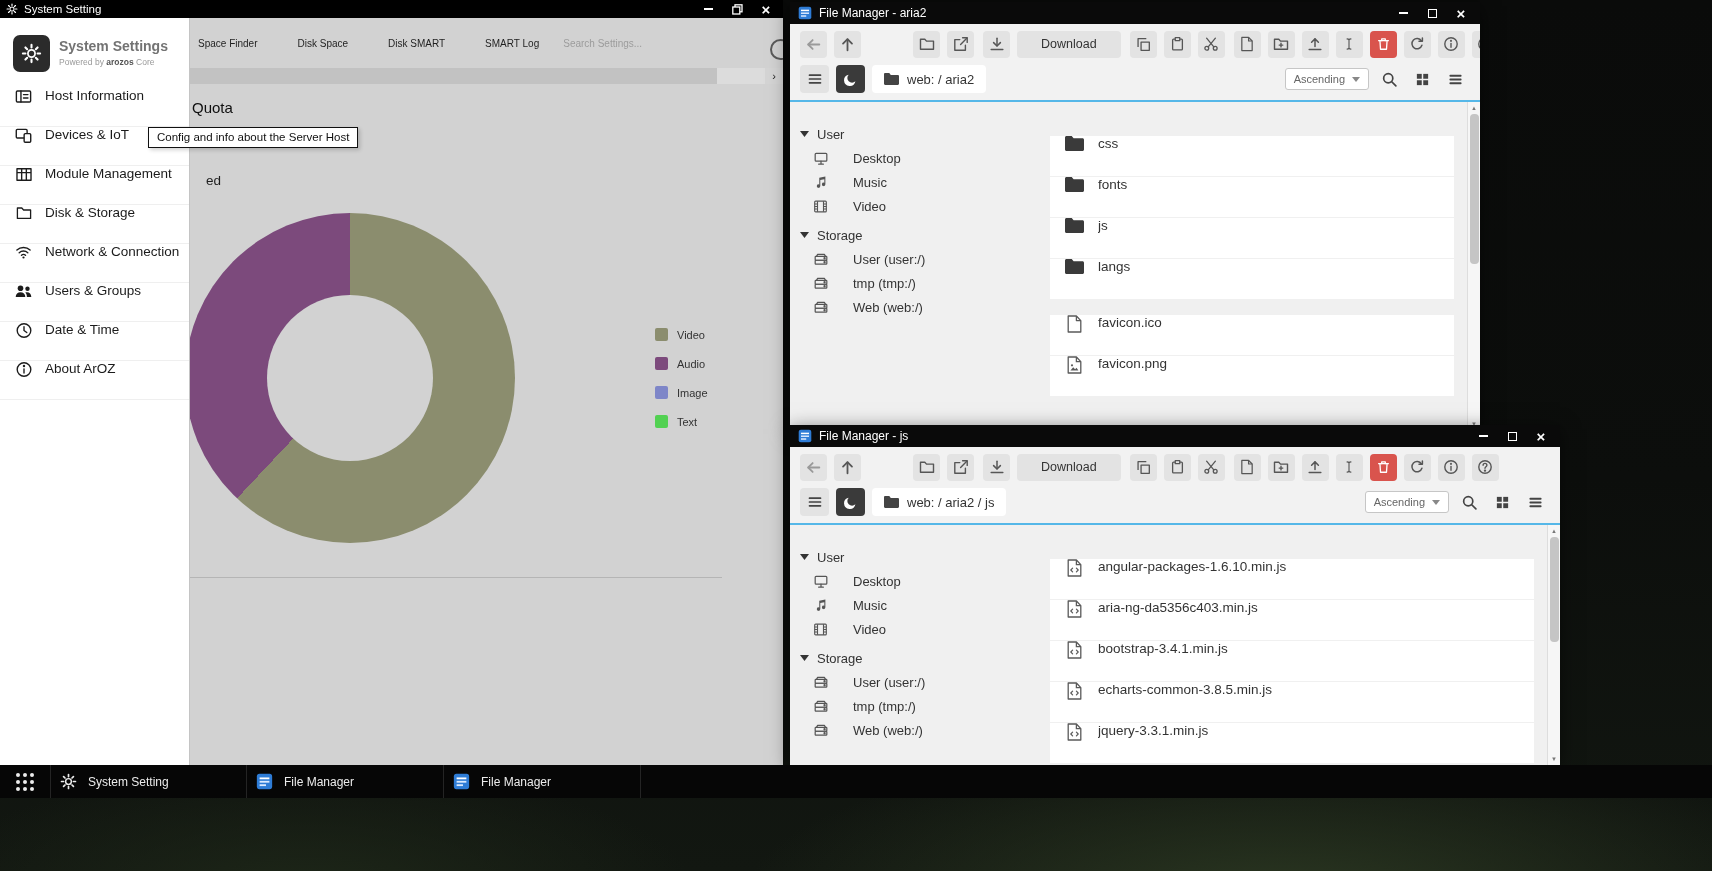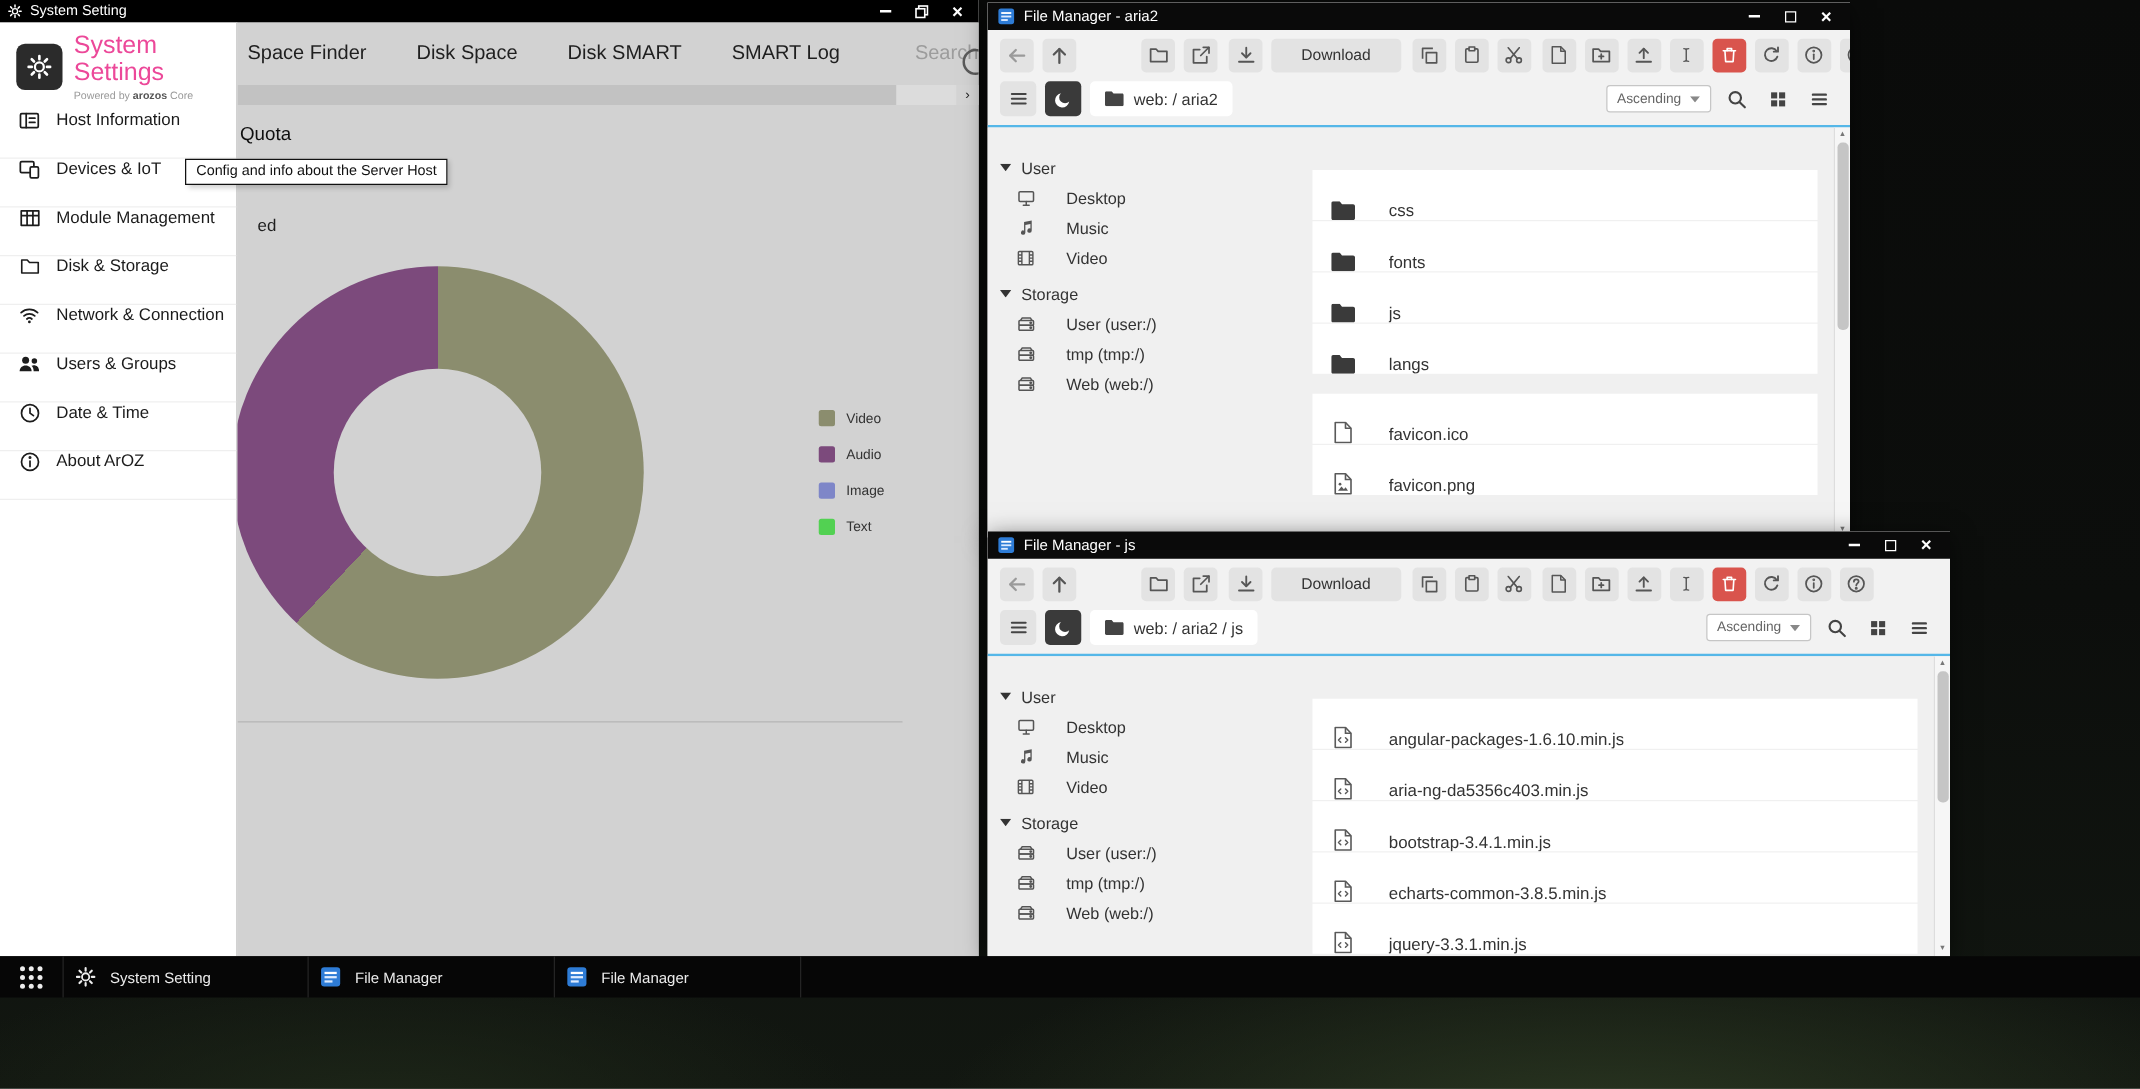--- a/index.html
+++ b/index.html
@@ -22,27 +22,27 @@
   
   .settings-window{left:0;top:0;width:783px;height:765px;background:#d2d2d2}
   .ss-titlebar{height:18px;background:#000;display:flex;align-items:center;gap:6px;padding:0 6px;color:#fff;font-size:11.5px}
   .ss-tb-icon{display:flex}
   .ss-tb-icon svg{width:12px;height:12px}
   .ss-app{display:flex;height:747px}
   .ss-sidebar{width:190px;background:#fff;border-right:1px solid #c4c4c4;flex:0 0 auto}
   .ss-logo{height:70px;display:flex;align-items:center;gap:9px;padding-left:13px}
   .logo-box{width:37px;height:37px;background:#2b2b2b;border-radius:7px;display:flex;align-items:center;justify-content:center;flex:0 0 auto}
   .logo-box svg{width:21px;height:21px}
-  .app-title{font-size:20px;font-weight:400;color:#ec4899;line-height:1.1}
+  .app-title{font-size:14px;font-weight:700;color:#737373;line-height:1.1}
   .app-sub{font-size:8.5px;color:#999;margin-top:2px}
   .app-sub b{color:#555}
   .ss-item{height:39px;display:flex;align-items:flex-start;gap:11px;padding-left:13px;border-bottom:1px solid #efefef;font-size:13.5px;color:#1b1b1b;cursor:pointer}
   .ss-icon{width:21px;display:flex;justify-content:center}
   .ss-main{flex:1;position:relative;overflow:hidden;background:#d2d2d2}
-  .ss-tabs{height:50px;display:flex;align-items:center;gap:60px;padding-left:8px;font-size:16px;color:#1f1f1f}
+  .ss-tabs{height:50px;display:flex;align-items:center;gap:24px;padding-left:8px;font-size:10px;color:#1f1f1f}
   .tabs-list{display:flex;gap:40px}
   .ss-tab{cursor:pointer;white-space:nowrap}
   .ss-search{color:#9c9c9c;white-space:nowrap}
   .ss-progress-circle{position:absolute;top:21px;right:-8px;width:21px;height:21px;border:2px solid #5a5a5a;border-radius:50%}
   .ss-hscroll{position:absolute;top:50px;left:0;right:0;height:16px;background:#dcdcdc;display:flex;align-items:stretch}
   .ss-hthumb{width:527px;background:#c2c2c2}
   .ss-harrow{margin-left:auto;width:18px;display:flex;align-items:center;justify-content:center;font-size:11px;color:#222;background:#d4d4d4;cursor:pointer}
   .ss-content{position:absolute;left:0;top:66px;right:0;bottom:0}
   .ss-heading{position:absolute;left:2px;top:15px;font-size:15px;color:#0f0f0f}
   .ss-subheading{position:absolute;left:16px;top:89px;font-size:13.5px;color:#1f1f1f}
@@ -80,21 +80,21 @@
   .fm-top .fm-body{height:328px}
   .fm-bottom .fm-body{height:240px}
   .fm-tree{width:245px;flex:0 0 auto;padding:20px 0 0 10px;font-size:13px;color:#333}
   .tree-section{display:flex;align-items:center;gap:8px;height:24px;cursor:pointer;margin-top:5px}
   .fm-tree .tree-section:first-child{margin-top:0}
   .t-caret{display:flex}
   .tree-item{display:flex;align-items:center;gap:24px;height:24px;padding-left:12px;cursor:pointer}
   .t-icon{width:17px;display:flex;justify-content:center;color:#555}
   .fm-files{flex:1;min-width:0;padding:34px 26px 0 15px}
   .fm-bottom .fm-files{}
-  .file-row{height:40px;background:#fff;margin-bottom:1px;display:flex;align-items:flex-end;gap:27px;padding-left:14px;font-size:13.5px;color:#333;cursor:pointer}
+  .file-row{height:40px;background:#fff;margin-bottom:1px;display:flex;align-items:flex-start;gap:14px;padding-left:14px;font-size:13.5px;color:#333;cursor:pointer}
   .file-gap{height:15px}
   .f-icon{width:20px;display:flex;justify-content:center}
   .f-name{white-space:nowrap;overflow:hidden;text-overflow:ellipsis}
   .fm-vscroll{position:absolute;right:0;top:0;bottom:0;width:13px;background:#f6f6f6;border-left:1px solid #ddd;display:flex;flex-direction:column;align-items:center;padding:2px 0;color:#777;cursor:pointer}
   .sb-arrow{font-size:6px;line-height:8px}
   .sb-arrow.down{margin-top:auto}
   .sb-thumb{width:9px;background:#c5c5c5;border-radius:4px;margin-top:2px}
   .fm-top .sb-thumb{height:150px}
   .fm-bottom .sb-thumb{height:105px}
 

